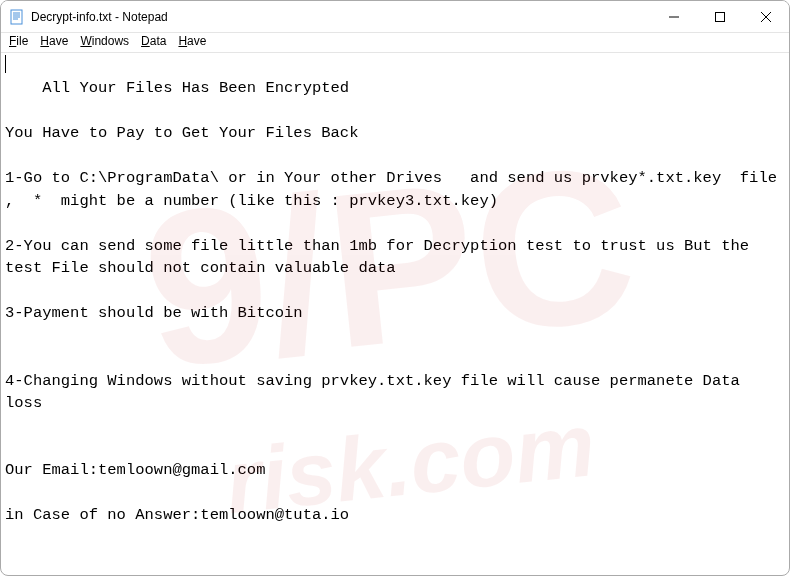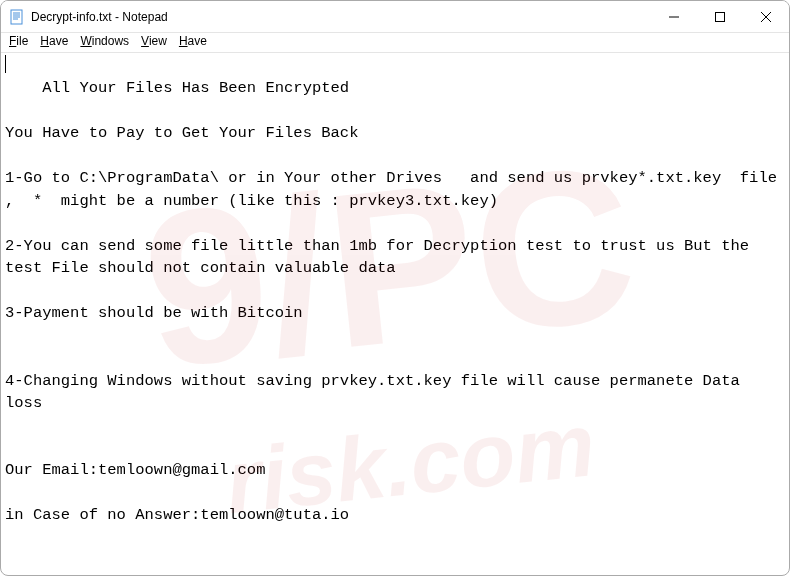--- a/index.html
+++ b/index.html
@@ -161,21 +161,21 @@
             <line x1="10" y1="0" x2="0" y2="10" stroke="#000" stroke-width="1"></line>
           </svg>
       </div>
     </div>
   </div>
 
   <div class="menubar">
     <span class="menu-item">File</span>
     <span class="menu-item">Have</span>
     <span class="menu-item">Windows</span>
-    <span class="menu-item">View</span>
+    <span class="menu-item">Data</span>
     <span class="menu-item">Have</span>
   </div>
 
   <div class="content">
     <span class="caret"></span><span>All Your Files Has Been Encrypted
 
 You Have to Pay to Get Your Files Back
 
 1-Go to C:\ProgramData\ or in Your other Drives   and send us prvkey*.txt.key  file ,  *  might be a number (like this : prvkey3.txt.key)
 

